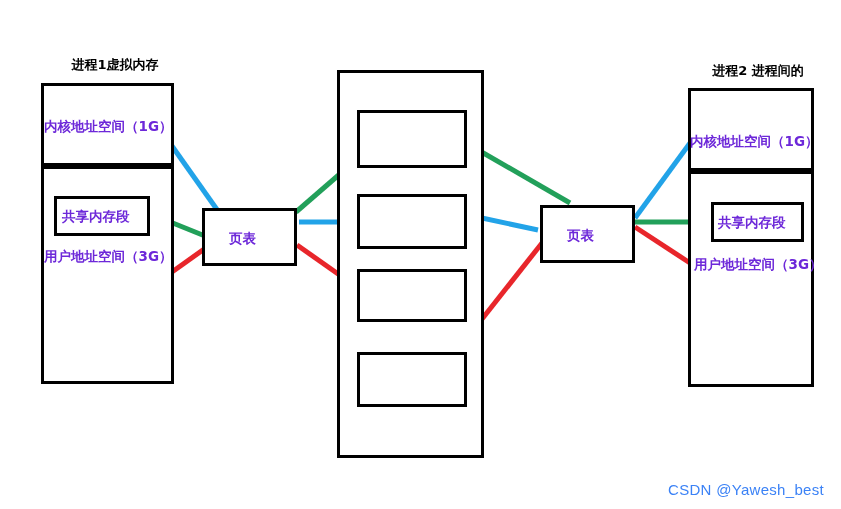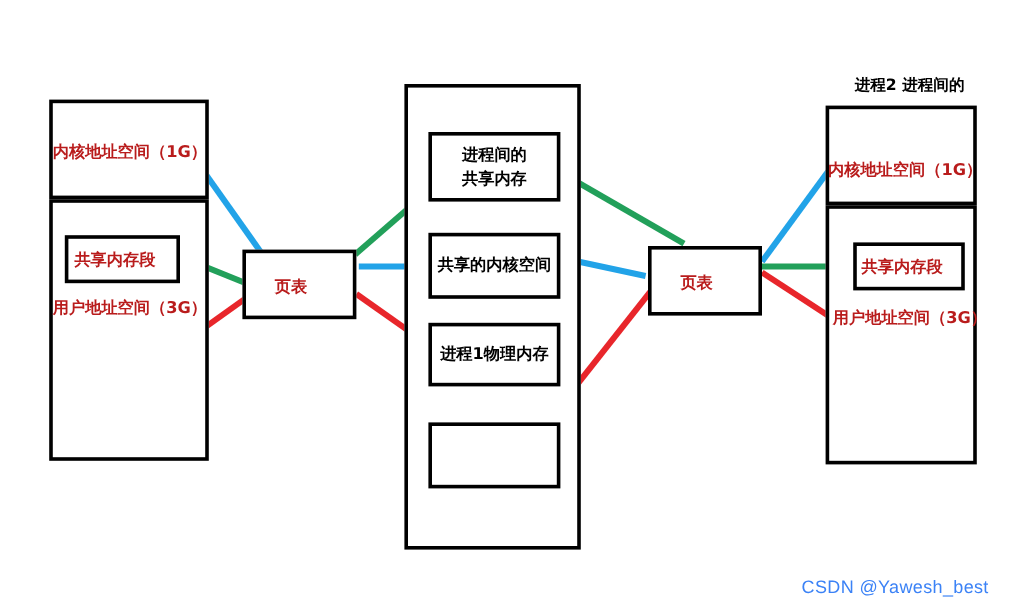--- a/index.html
+++ b/index.html
@@ -36,21 +36,21 @@
     font-weight: bold;
     font-size: 13px;
     color: #000000;
     white-space: nowrap;
     text-align: center;
   }
   .label {
     position: absolute;
     font-weight: bold;
     font-size: 13.5px;
-    color: #b91c1c;
+    color: #6d28d9;
     white-space: nowrap;
   }
   .centerbox {
     display: flex;
     align-items: center;
     justify-content: center;
     font-weight: bold;
     font-size: 13.5px;
     color: #000000;
     text-align: center;
@@ -91,51 +91,42 @@
 
     <line x1="460" y1="347" x2="542" y2="243" stroke="#e8262b" stroke-width="5"></line>
 
     <line x1="635" y1="218" x2="690" y2="143" stroke="#22a3e8" stroke-width="5"></line>
 
     <line x1="635" y1="222" x2="713" y2="222" stroke="#22a05a" stroke-width="5"></line>
 
     <line x1="635" y1="227" x2="690" y2="263" stroke="#e8262b" stroke-width="5"></line>
   </svg>
 
+  <div class="panel-title" style="left:40px; top:56px; width:150px;">进程1虚拟内存</div>
 
   <div class="box" style="left:41px; top:83px; width:133px; height:83px;"></div>
   <div class="label" style="left:44px; top:118px;">内核地址空间（1G）</div>
 
   <div class="box" style="left:41px; top:166px; width:133px; height:218px;"></div>
   <div class="label" style="left:44px; top:248px;">用户地址空间（3G）</div>
 
   <div class="box" style="left:54px; top:196px; width:96px; height:40px;"></div>
   <div class="label" style="left:62px; top:208px;">共享内存段</div>
 
   <div class="box" style="left:202px; top:208px; width:95px; height:58px;"></div>
   <div class="label" style="left:229px; top:230px;">页表</div>
 
 
   <div class="box" style="left:337px; top:70px; width:147px; height:388px;"></div>
 
   <div class="box" style="left:357px; top:110px; width:110px; height:58px;"></div>
-  <div class="box centerbox" style="left:357px; top:110px; width:110px; height:58px; border:none; background:transparent;">
-    <span>进程间的</span>
-    <span>共享内存</span>
-  </div>
 
   <div class="box" style="left:357px; top:194px; width:110px; height:55px;"></div>
-  <div class="box centerbox" style="left:357px; top:194px; width:110px; height:55px; border:none; background:transparent;">
-    <span>共享的内核空间</span>
-  </div>
 
   <div class="box" style="left:357px; top:269px; width:110px; height:53px;"></div>
-  <div class="box centerbox" style="left:357px; top:269px; width:110px; height:53px; border:none; background:transparent;">
-    <span>进程1物理内存</span>
-  </div>
 
   <div class="box" style="left:357px; top:352px; width:110px; height:55px;"></div>
 
   <div class="box" style="left:540px; top:205px; width:95px; height:58px;"></div>
   <div class="label" style="left:567px; top:227px;">页表</div>
 
   <div class="panel-title" style="left:690px; top:62px; width:136px;">进程2 进程间的</div>
 
   <div class="box" style="left:688px; top:88px; width:126px; height:83px;"></div>
   <div class="label" style="left:690px; top:133px;">内核地址空间（1G）</div>

